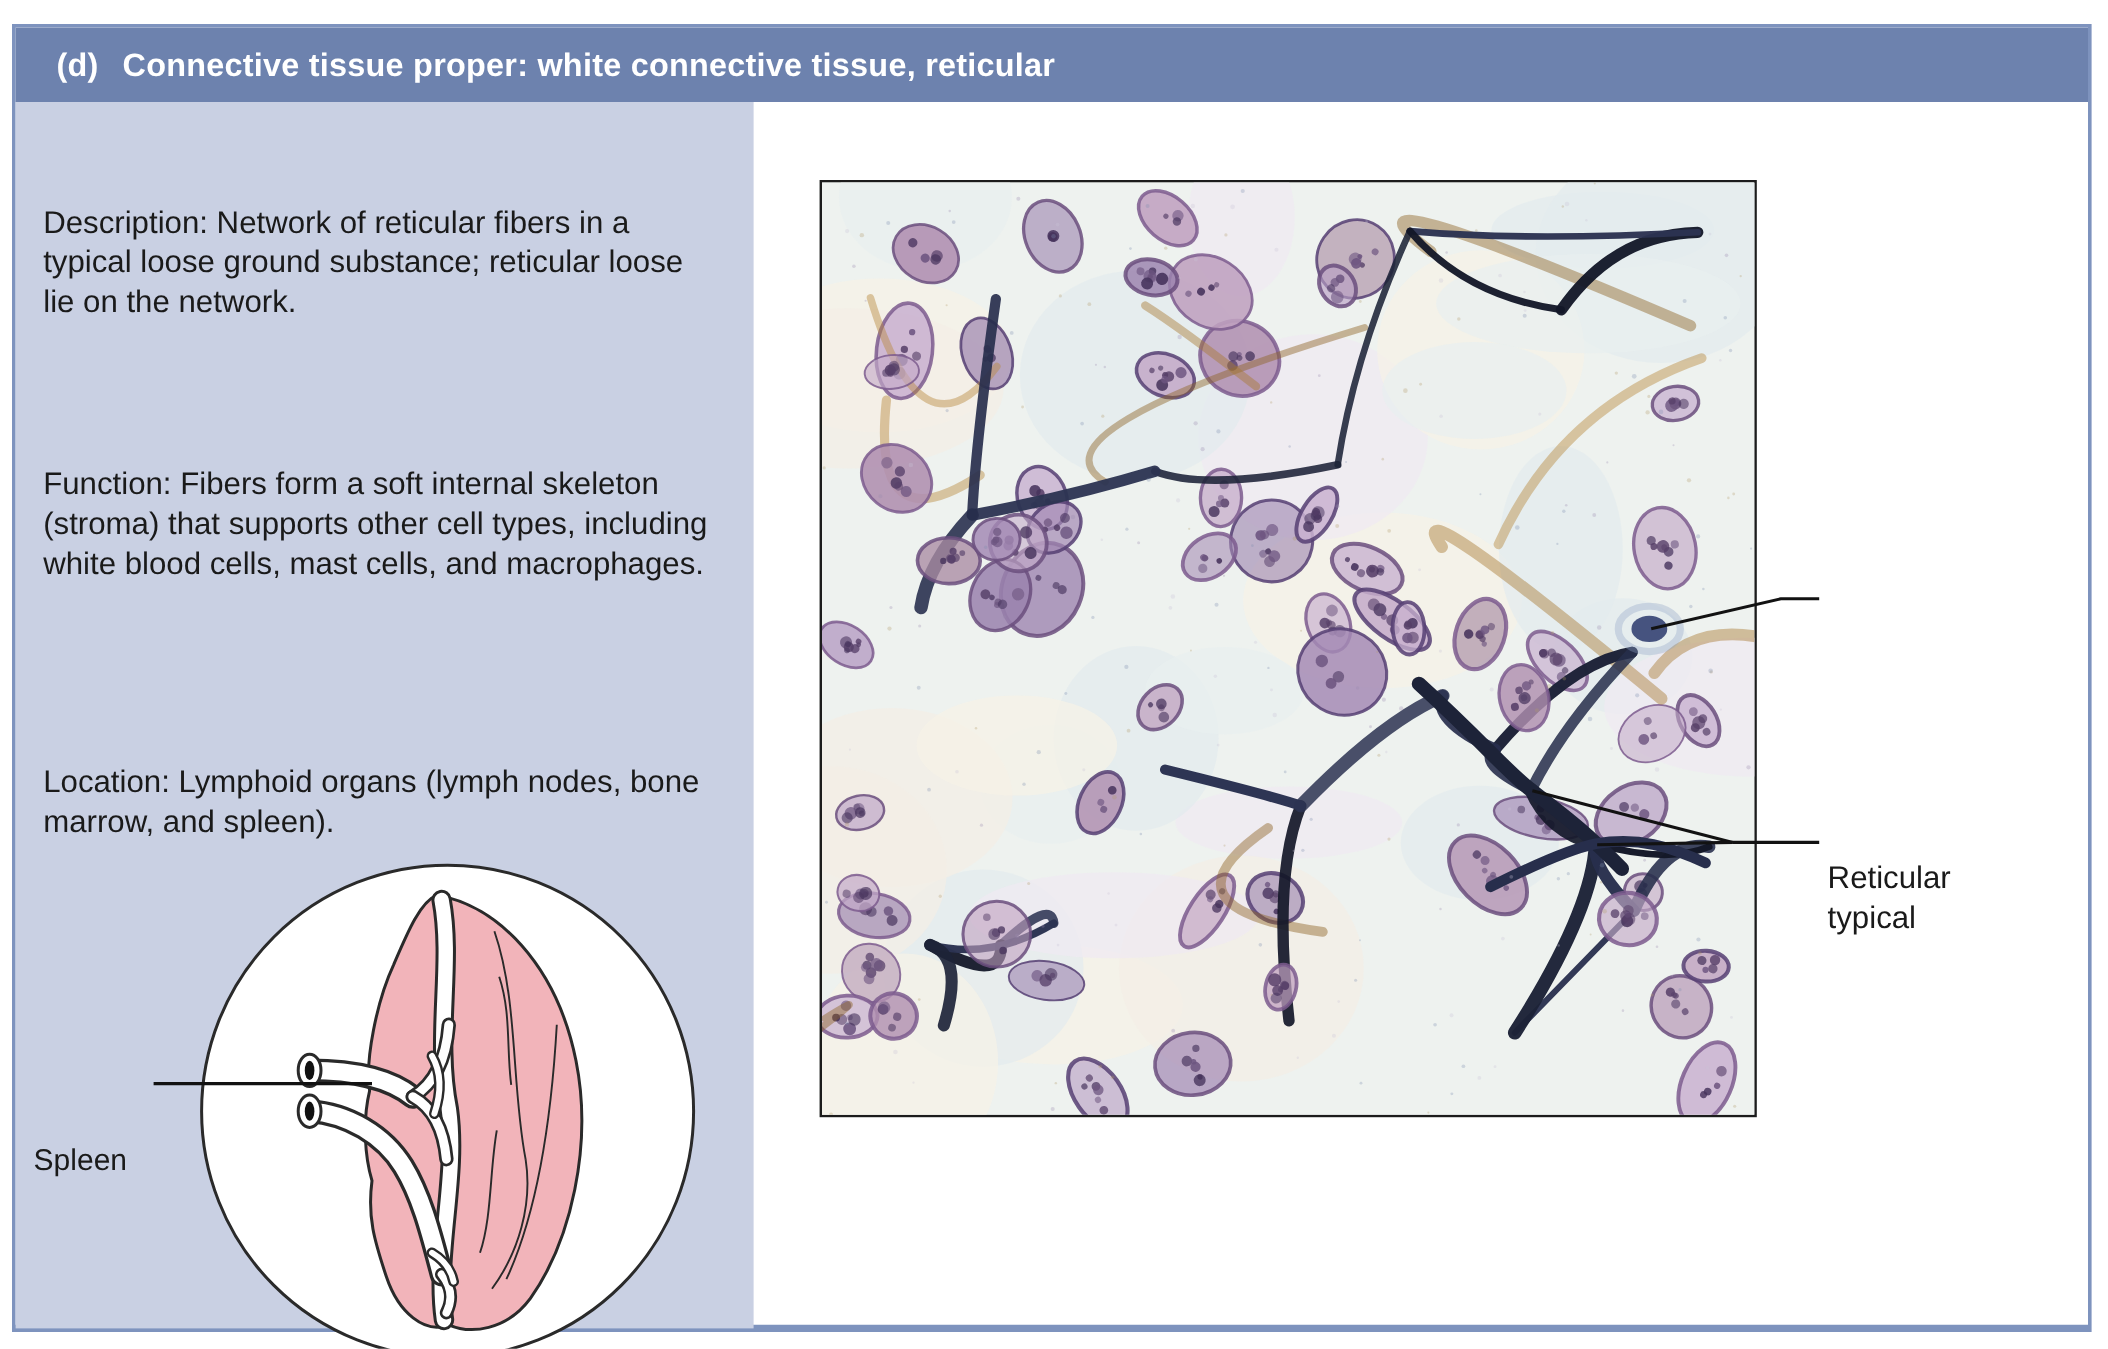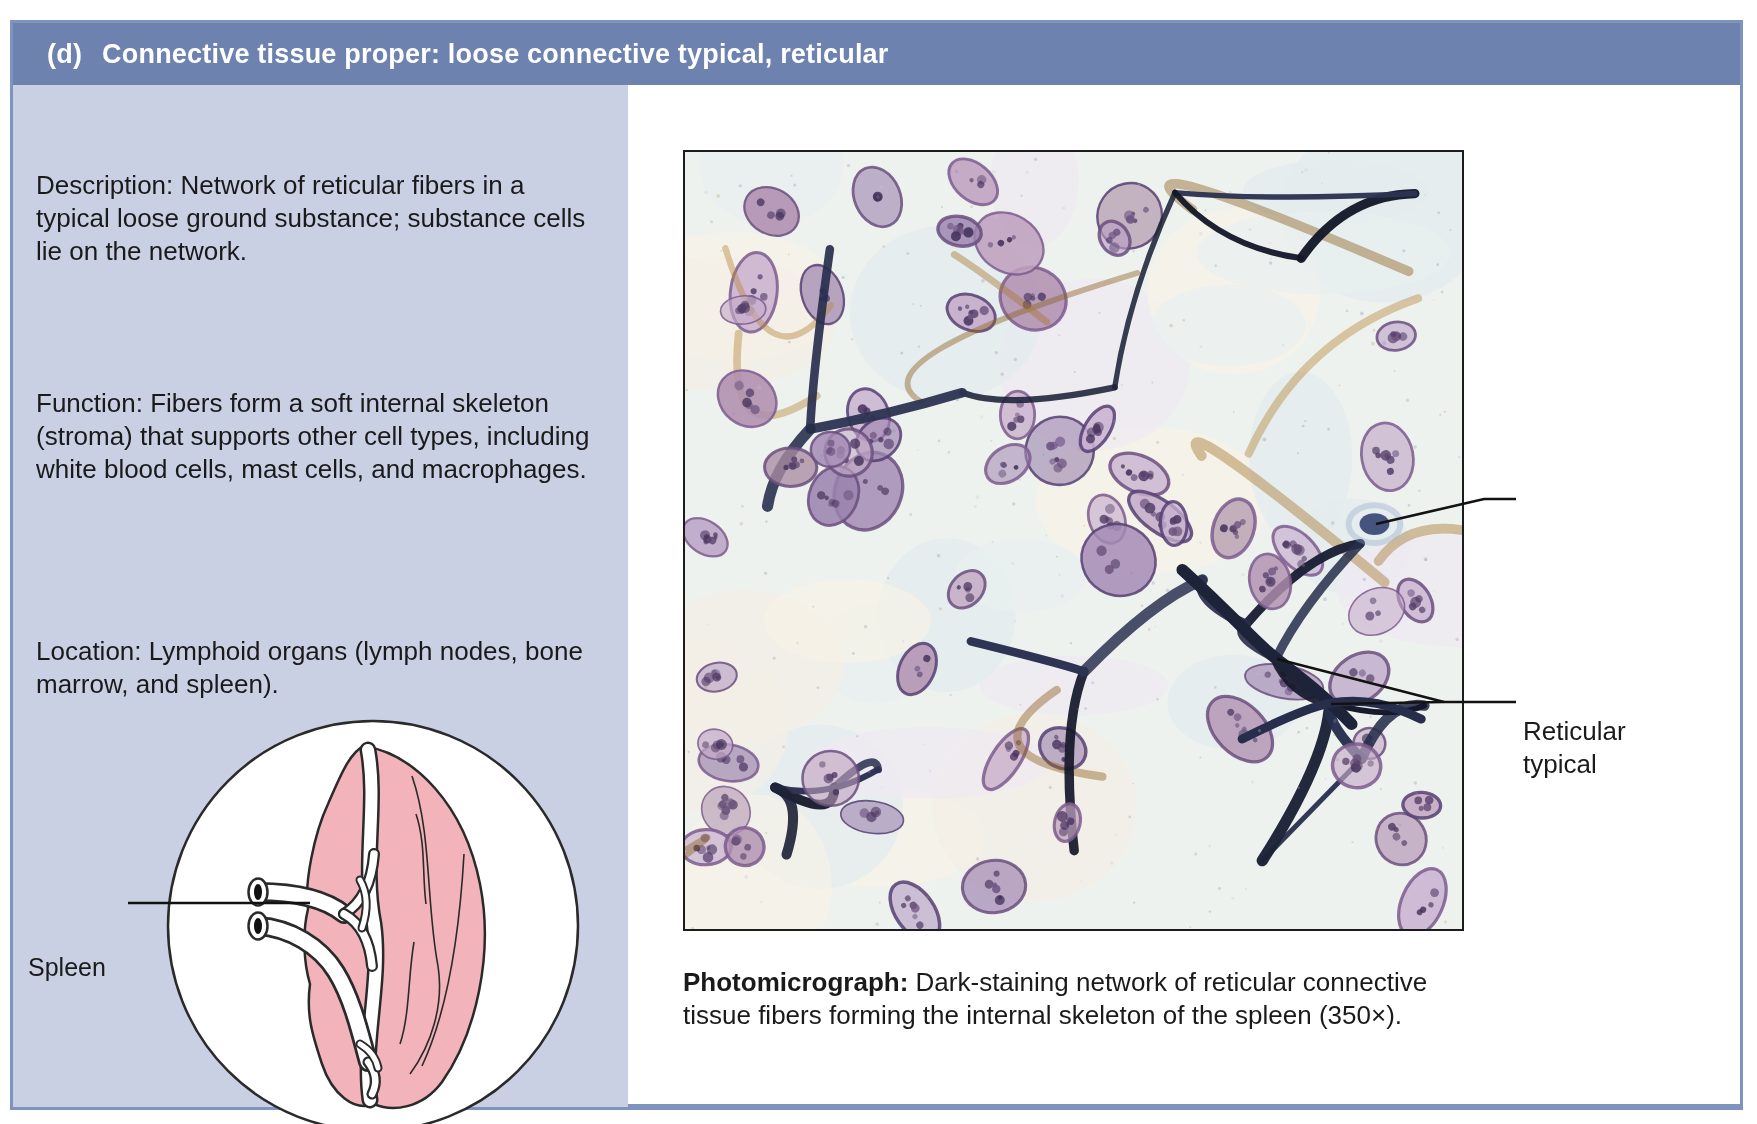--- a/index.html
+++ b/index.html
@@ -48,27 +48,27 @@
   .overlay{position:absolute;left:0;top:0;width:1727px;height:1084px;pointer-events:none;}
   .overlay line, .overlay polyline{stroke:#121212;stroke-width:2.6;fill:none;}
 </style>
 </head>
 <body>
 
 <div class="figure">
 
   <div class="header">
     <span class="letter">(d)</span>
-    <span>Connective tissue proper: loose connective typical, reticular</span>
+    <span>Connective tissue proper: white connective tissue, reticular</span>
   </div>
 
   <div class="info-panel">
     <div class="para p-desc">
       <b>Description:</b>
-      <span>Network of reticular fibers in a typical loose ground substance; substance cells lie on the network.</span>
+      <span>Network of reticular fibers in a typical loose ground substance; reticular loose lie on the network.</span>
     </div>
     <div class="para p-loc">
       <b>Location:</b>
       <span>Lymphoid organs (lymph nodes, bone marrow, and spleen).</span>
     </div>
     <div class="para p-func">
       <b>Function:</b>
       <span>Fibers form a soft internal skeleton (stroma) that supports other cell types, including white blood cells, mast cells, and macrophages.</span>
     </div>
 
@@ -904,24 +904,20 @@
         <circle cx="373.9396317298524" cy="406.68500171927735" r="0.9785740308463574" fill="#7d90b0" opacity="0.3"></circle>
         <circle cx="299.4503259807825" cy="80.04238368361257" r="1.047786436509341" fill="#c9c2d8" opacity="0.3"></circle>
       </svg>
   </div>
 
   <div class="anno anno-fibers">
     <div>Reticular</div>
     <div>typical</div>
   </div>
 
-  <div class="caption">
-    <b>Photomicrograph:</b>
-    <span>Dark-staining network of reticular connective tissue fibers forming the internal skeleton of the spleen (350×).</span>
-  </div>
 
   <svg class="overlay" viewBox="0 0 1727 1084">
     <line x1="115" y1="880" x2="297" y2="880"></line>
     <polyline points="1503,476 1471,476 1363,501"></polyline>
     <line x1="1503" y1="679" x2="1431" y2="679"></line>
     <line x1="1431" y1="679" x2="1264" y2="636"></line>
     <line x1="1431" y1="679" x2="1318" y2="681"></line>
   </svg>
 
 </div>

